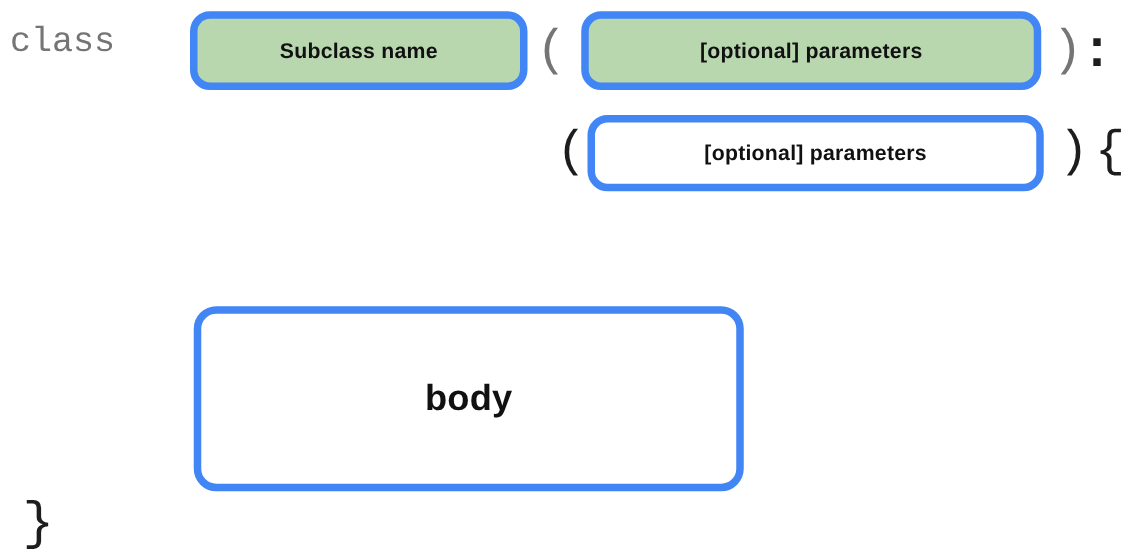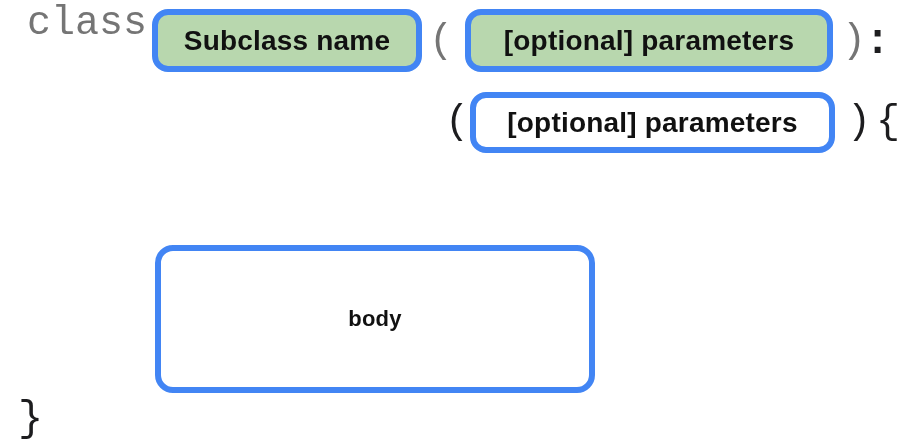--- a/index.html
+++ b/index.html
@@ -35,40 +35,40 @@
     background: #ffffff;
     display: flex;
     align-items: center;
     justify-content: center;
   }
   .syntax-box.green { background: #b8d7ae; }
   .box-label {
     font-family: "Liberation Sans", sans-serif;
     font-weight: 600;
     color: #111111;
-    font-size: 28px;
+    font-size: 17px;
     letter-spacing: 0.2px;
   }
 
   
-  #kw-class        { left: 8px;   top: 4px;  font-size: 40px; margin-left: 19px; }
+  #kw-class        { left: 8px;   top: 21px;  font-size: 28px; }
   #box-subclass    { left: 152px; top: 9px;   width: 270px; height: 63px; }
   #paren-open-1    { left: 429px; top: 22px;  font-size: 40px; }
   #box-params-1    { left: 465px; top: 9px;   width: 368px; height: 63px; }
   #paren-close-1   { left: 842px; top: 22px;  font-size: 40px; }
   #colon-op        { left: 865px; top: 21px;  font-size: 42px; }
 
   #box-superclass  { left: 153px; top: 92px;  width: 270px; height: 61px; }
   #paren-open-2    { left: 445px; top: 103px; font-size: 40px; }
   #box-params-2    { left: 470px; top: 92px;  width: 365px; height: 61px; }
   #paren-close-2   { left: 847px; top: 103px; font-size: 40px; }
   #brace-open      { left: 876px; top: 103px; font-size: 40px; }
 
   #box-body        { left: 155px; top: 245px; width: 440px; height: 148px; border-radius: 18px; }
-  #box-body .box-label { font-size: 22px; }
+  #box-body .box-label { font-size: 29px; }
   #brace-close     { left: 18px;  top: 398px; font-size: 42px; }
 </style>
 </head>
 <body>
 
 <div class="canvas">
 
   <span id="kw-class" class="abs token token-gray">class</span>
 
   <div id="box-subclass" class="abs syntax-box green">

